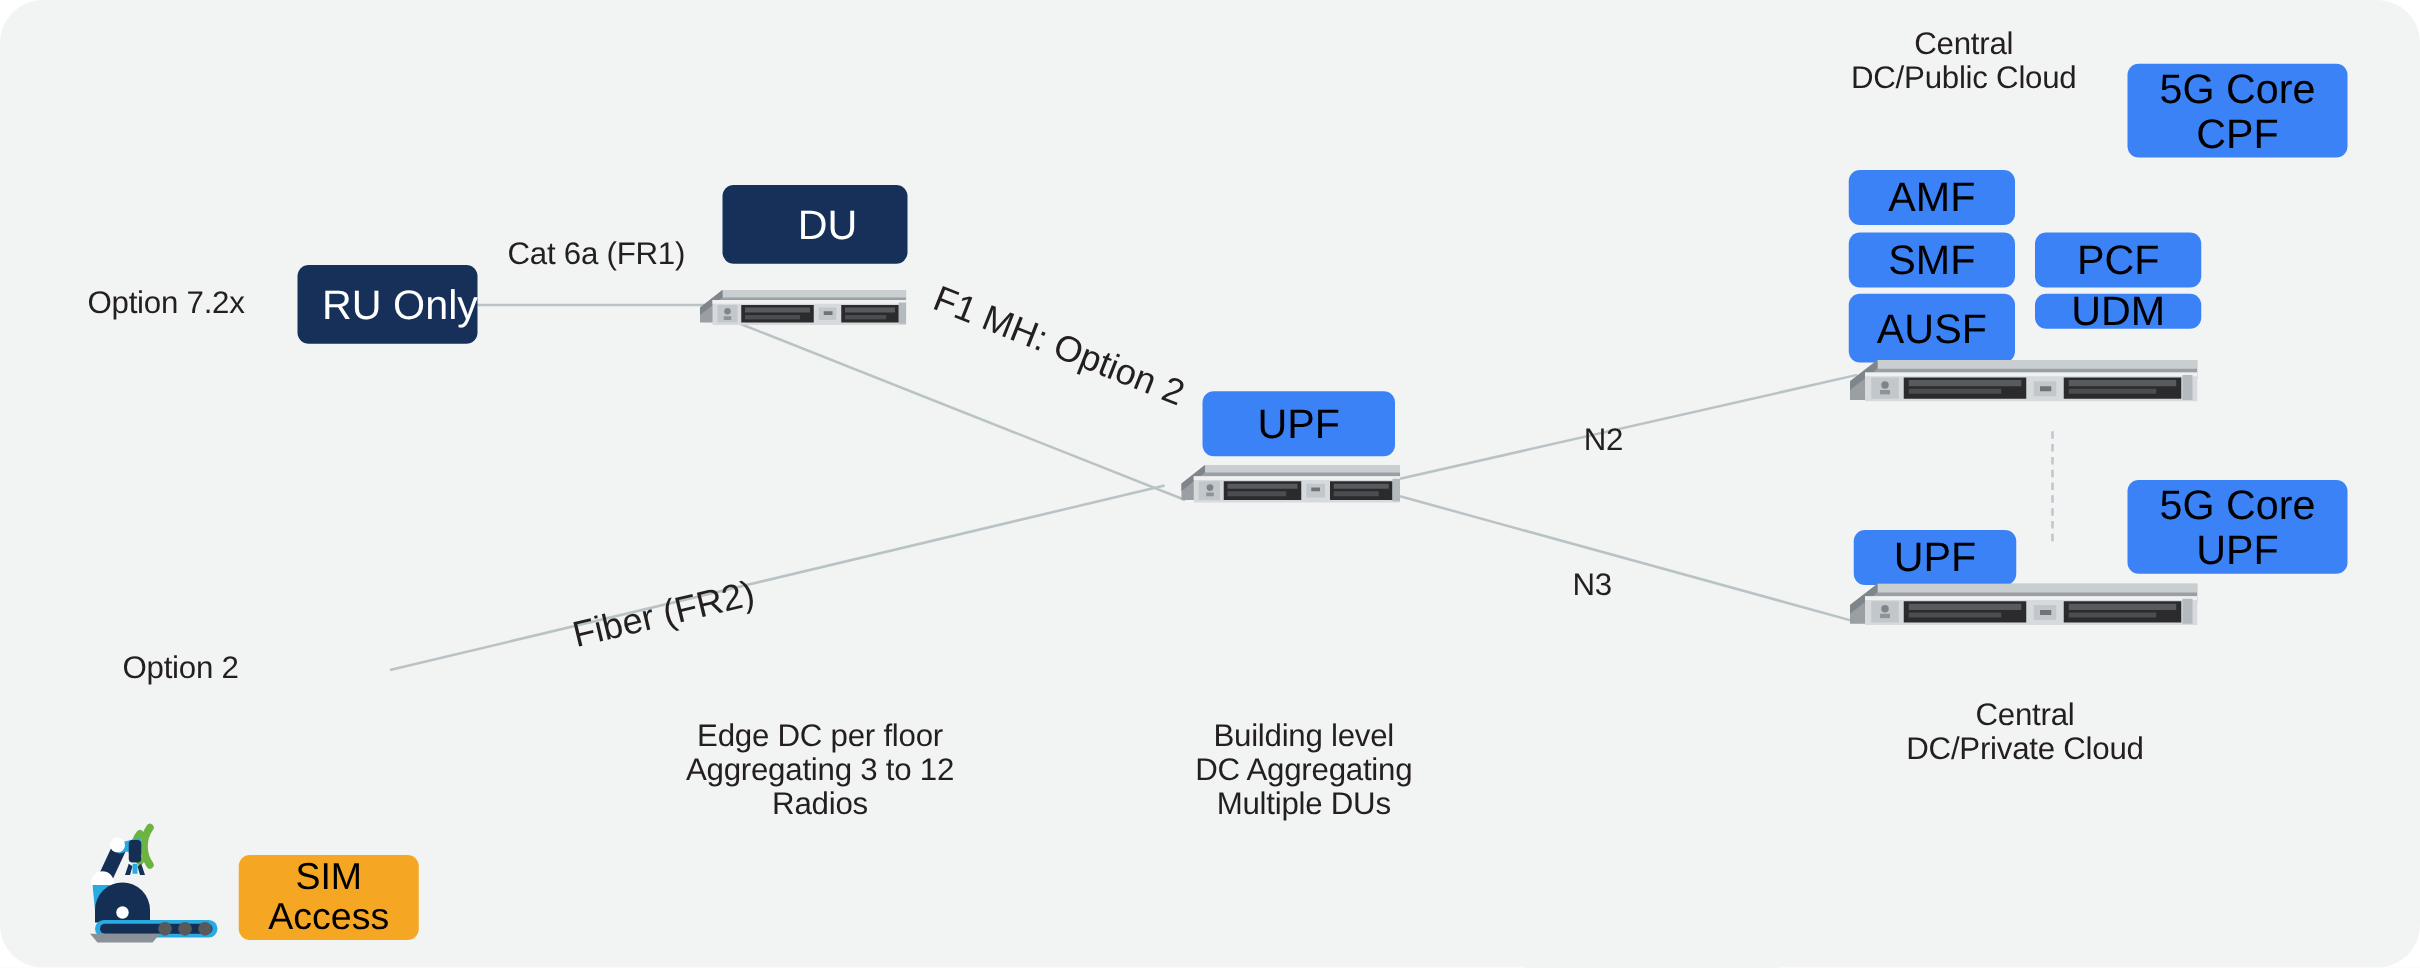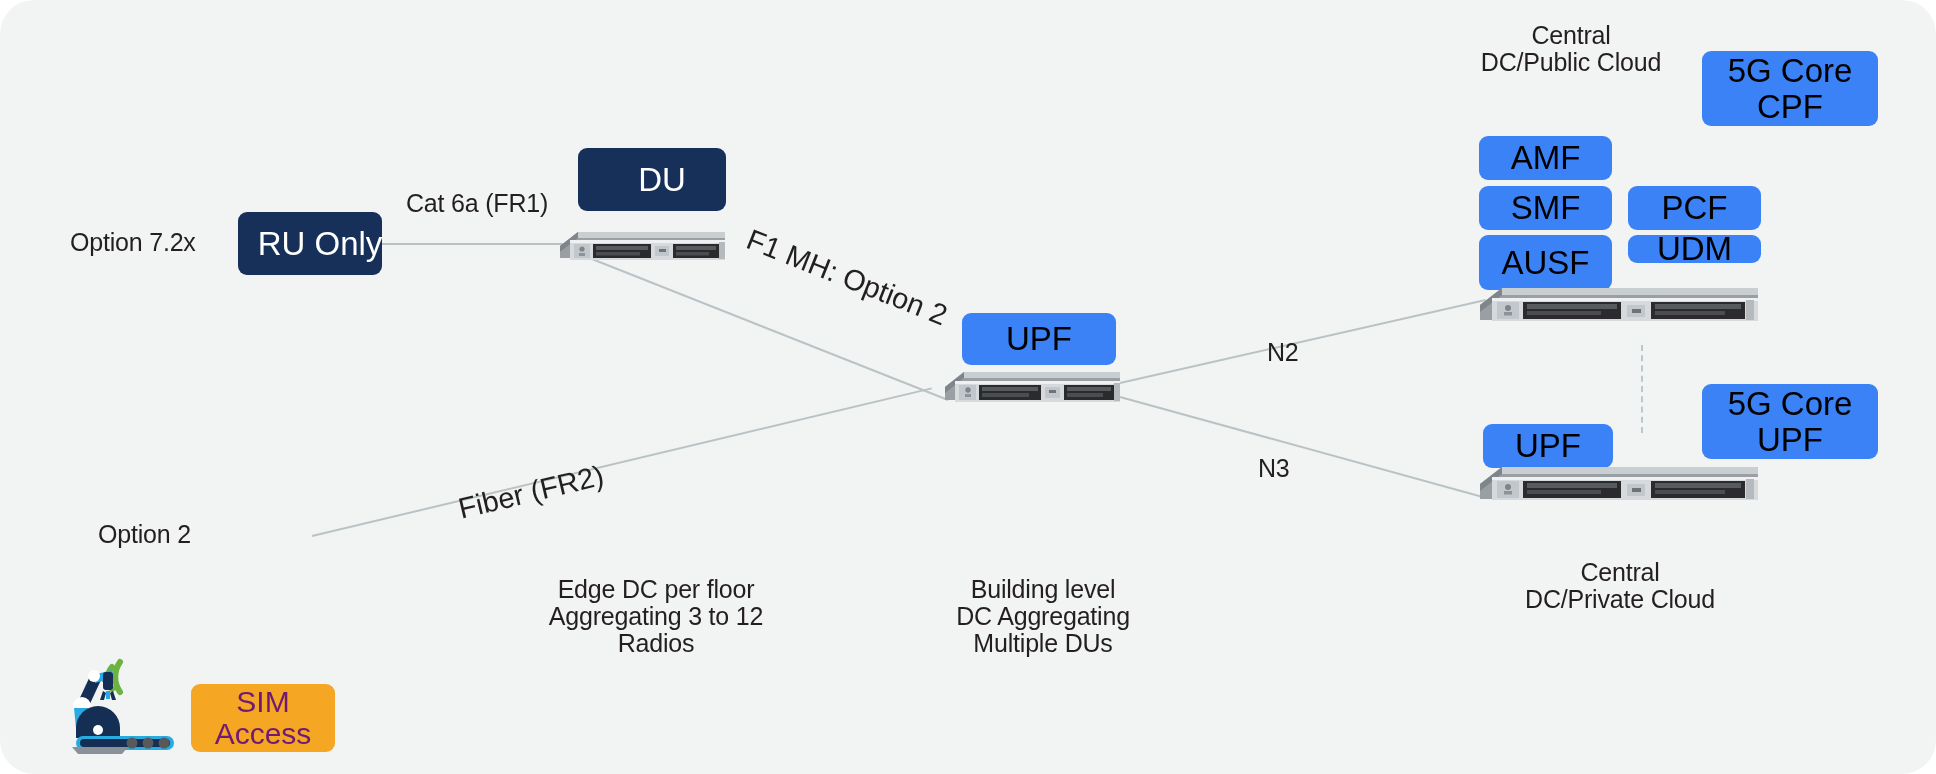--- a/index.html
+++ b/index.html
@@ -37,21 +37,21 @@
     justify-content: center;
     text-align: center;
     border-radius: 9px;
     font-size: 33px;
     line-height: 1.08;
     box-sizing: border-box;
     white-space: pre;
   }
   .pill.navy  { background: #16305a; color: #ffffff; padding-left: 20px; }
   .pill.cyan  { background: #3b82f6; color: #000000; }
-  .pill.amber { background: #f5a623; color: #701a75; }
+  .pill.amber { background: #f5a623; color: #000000; }
 
   
   .line {
     position: absolute;
     background: #b9c3c6;
     height: 2px;
     transform-origin: 0 50%;
   }
   .dashed-sep {
     position: absolute;

